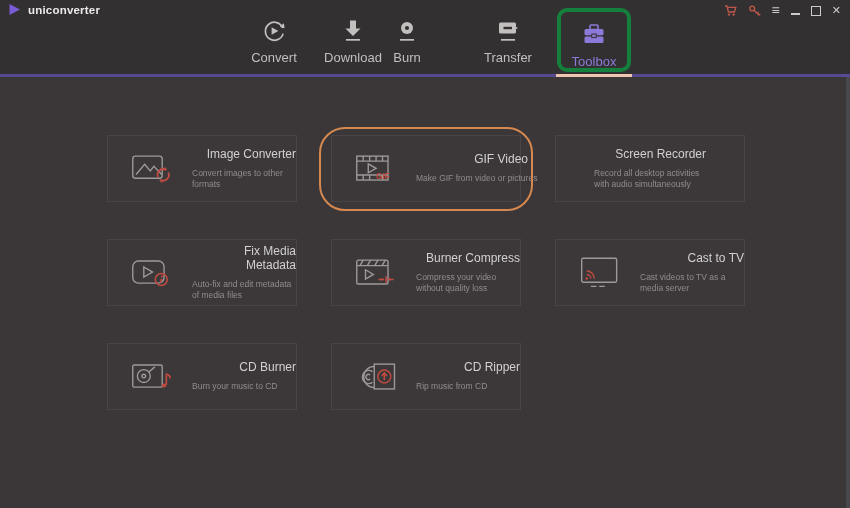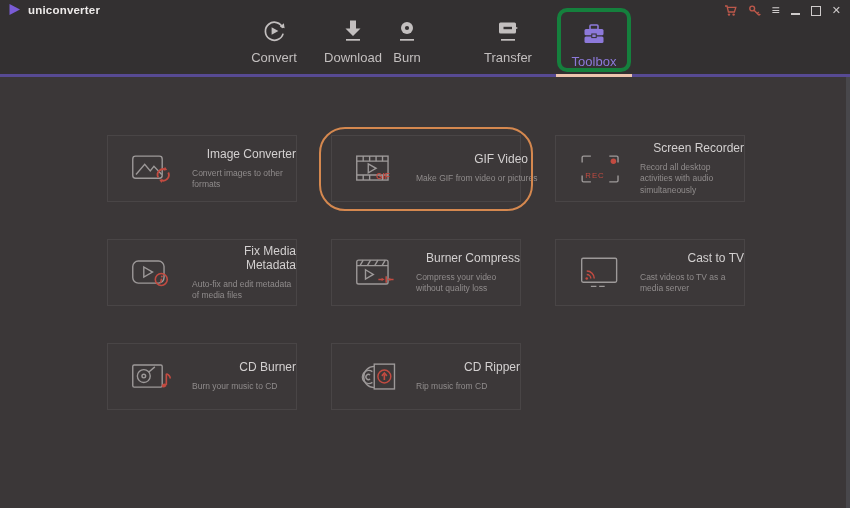--- a/index.html
+++ b/index.html
@@ -210,32 +210,20 @@
           <span class="ctext">
             <div class="ctitle">GIF Video</div>
             <div class="cdesc">Make GIF from video or pictures</div>
           </span>
         </div>
         <div class="ring"></div>
       </div>
 
       <div class="card-slot">
         <div class="card">
-          <span class="cicon">
-            <svg width="46" height="40" viewBox="0 0 50 42">
-              <g fill="none" stroke="#9d9999" stroke-width="1.5">
-                <path d="M4.5 14V8.5A1.5 1.5 0 0 1 6 7h8"></path>
-                <path d="M34 7h8a1.5 1.5 0 0 1 1.5 1.5V14"></path>
-                <path d="M43.5 28v5.5A1.5 1.5 0 0 1 42 35h-8"></path>
-                <path d="M14 35H6a1.5 1.5 0 0 1-1.5-1.5V28"></path>
-              </g>
-              <circle cx="38.5" cy="12.5" r="3" fill="#c24b41"></circle>
-              <text x="8" y="31" font-size="8.5" letter-spacing="1" fill="#c24b41">REC</text>
-            </svg>
-          </span>
           <span class="ctext">
             <div class="ctitle">Screen Recorder</div>
             <div class="cdesc">Record all desktop activities with audio simultaneously</div>
           </span>
         </div>
       </div>
 
       <div class="card-slot">
         <div class="card">
           <span class="cicon">

